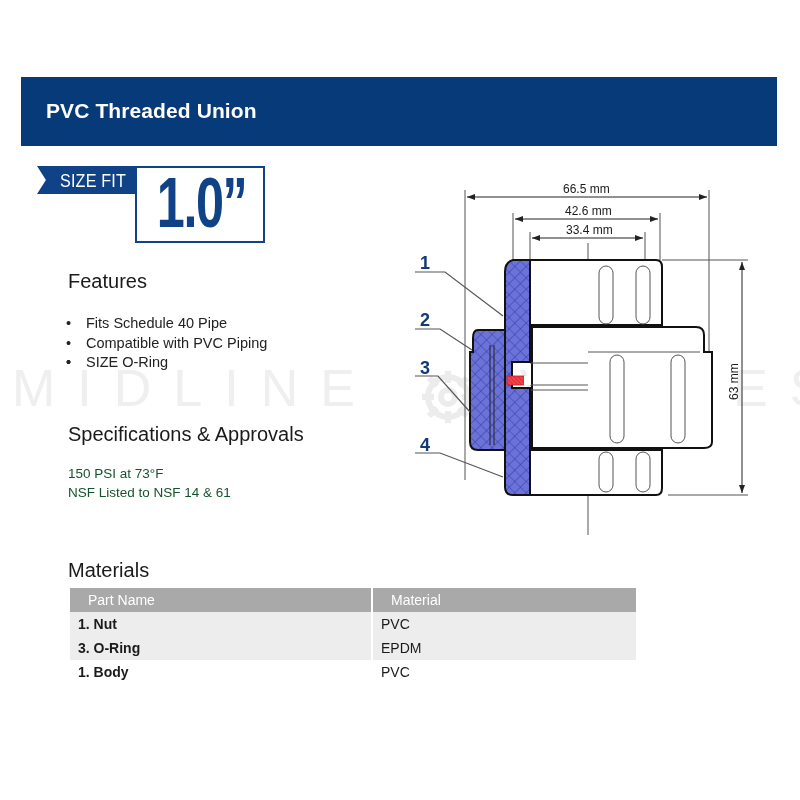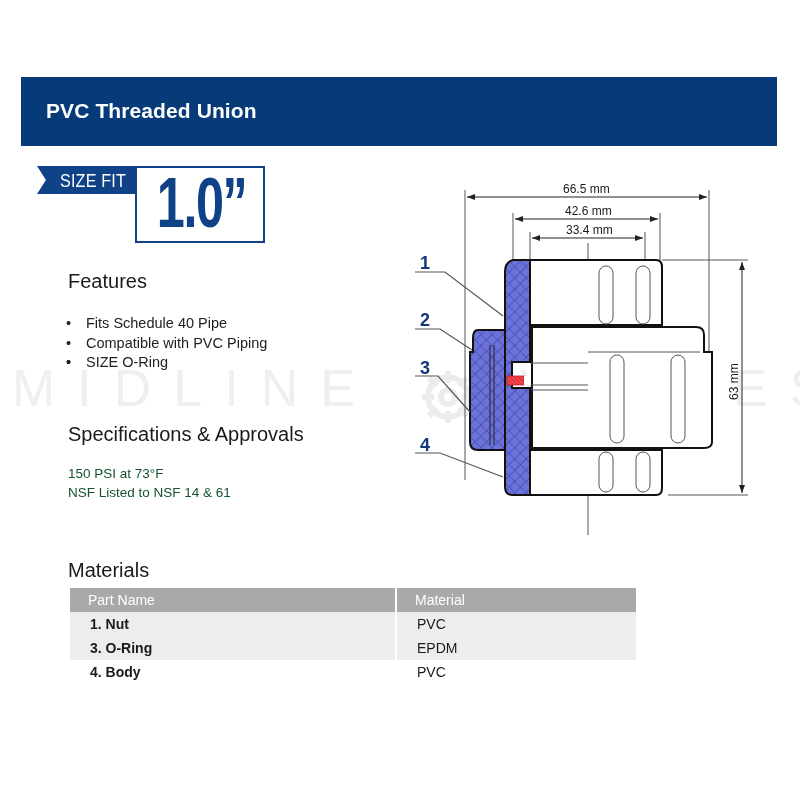--- a/index.html
+++ b/index.html
@@ -44,21 +44,21 @@
     }
     .materials-title { left: 68px; top: 559px; }
     table.materials {
       position: absolute; left: 68px; top: 588px; width: 570px; border-collapse: separate; border-spacing: 2px 0;
       font-size: 14px;
     }
     table.materials th {
       background: #a9a9a9; color: #ffffff; font-weight: normal; text-align: left; height: 24px; padding: 0 18px;
       font-size: 14px;
     }
-    table.materials td { height: 24px; padding: 0 20px; color: #1a1a1a; }
+    table.materials td { height: 24px; padding: 0 8px; color: #1a1a1a; }
     table.materials tr.odd td { background: #ededed; }
     table.materials td.part { font-weight: bold; width: 285px; }
     .diagram { left: 395px; top: 160px; width: 400px; height: 380px; z-index: 2; }
   </style>
 </head>
 <body>
 
 <div class="abs watermark">
   <span>MIDLINE</span>
   <span style="display:inline-block;width:70px;height:50px;vertical-align:middle;">
@@ -203,17 +203,17 @@
   <tbody>
     <tr class="odd">
       <td class="part">1. Nut</td>
       <td>PVC</td>
     </tr>
     <tr class="odd">
       <td class="part">3. O-Ring</td>
       <td>EPDM</td>
     </tr>
     <tr>
-      <td class="part">4. Body</td>
+      <td class="part">1. Body</td>
       <td>PVC</td>
     </tr>
   </tbody>
 </table>
 
 </body></html>

